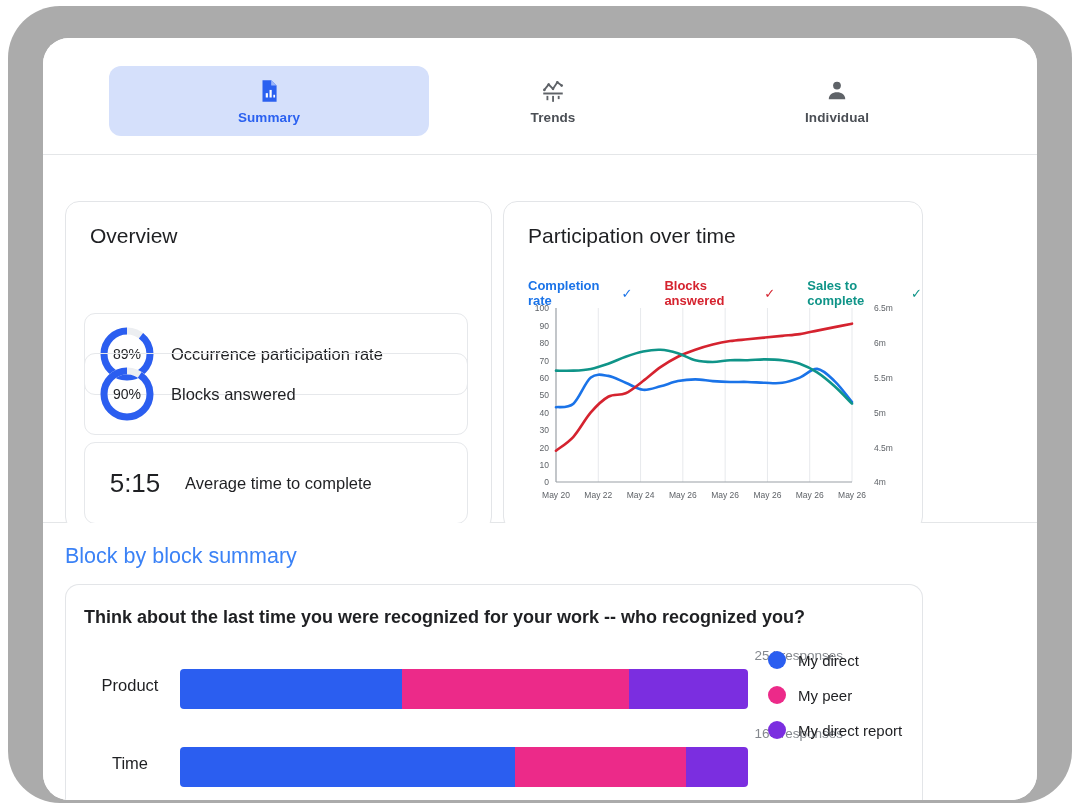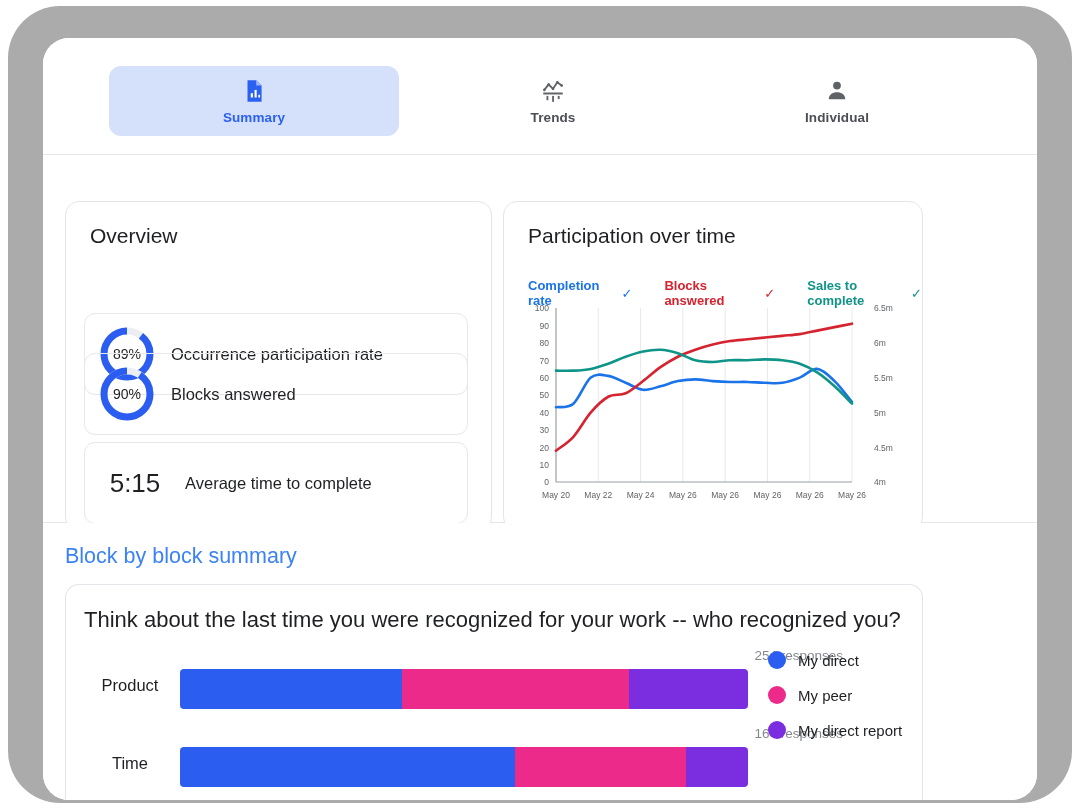--- a/index.html
+++ b/index.html
@@ -41,21 +41,21 @@
     height: 70px;
     display: flex;
     flex-direction: column;
     align-items: center;
     justify-content: center;
     gap: 6px;
     border-radius: 12px;
     cursor: pointer;
   }
   #tab-summary {
-    left: 66px; width: 290px;
+    left: 66px; width: 320px;
     background: #d5e0fb;
   }
   #tab-trends  { left: 430px; width: 160px; }
   #tab-individual { left: 714px; width: 160px; }
   .tab-label {
     font-size: 13.5px;
     letter-spacing: .1px;
   }
   #tab-summary .tab-label { color: #2b61f0; font-weight: 600; }
   #tab-trends .tab-label, #tab-individual .tab-label { color: #4b4f55; font-weight: bold; }
@@ -161,22 +161,23 @@
     border: 1px solid #e3e5e8;
     border-top-left-radius: 14px;
     border-top-right-radius: 14px;
     border-bottom: none;
     background: #ffffff;
     overflow: hidden;
   }
   #question-text {
     position: absolute;
     left: 18px; top: 22px;
-    font-size: 22px;
-    color: #1f2023;
+    font-size: 18px;
+    color: #1f2023;
+    font-weight: bold;
   }
   .bar-group { position: absolute; left: 0; width: 858px; }
   #bar-group-0 { top: 63px; }
   #bar-group-1 { top: 141px; }
   .bar-responses {
     position: absolute;
     right: 81px; top: 0;
     font-size: 13.5px;
     color: #84888e;
   }

